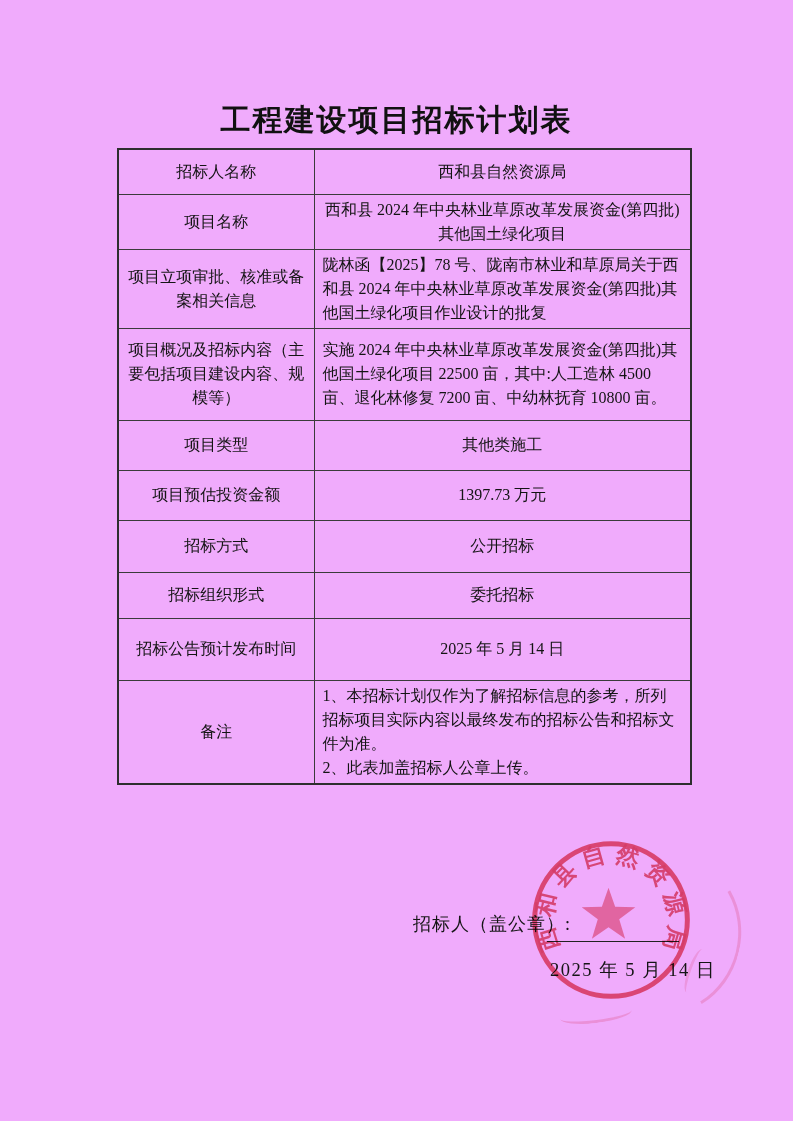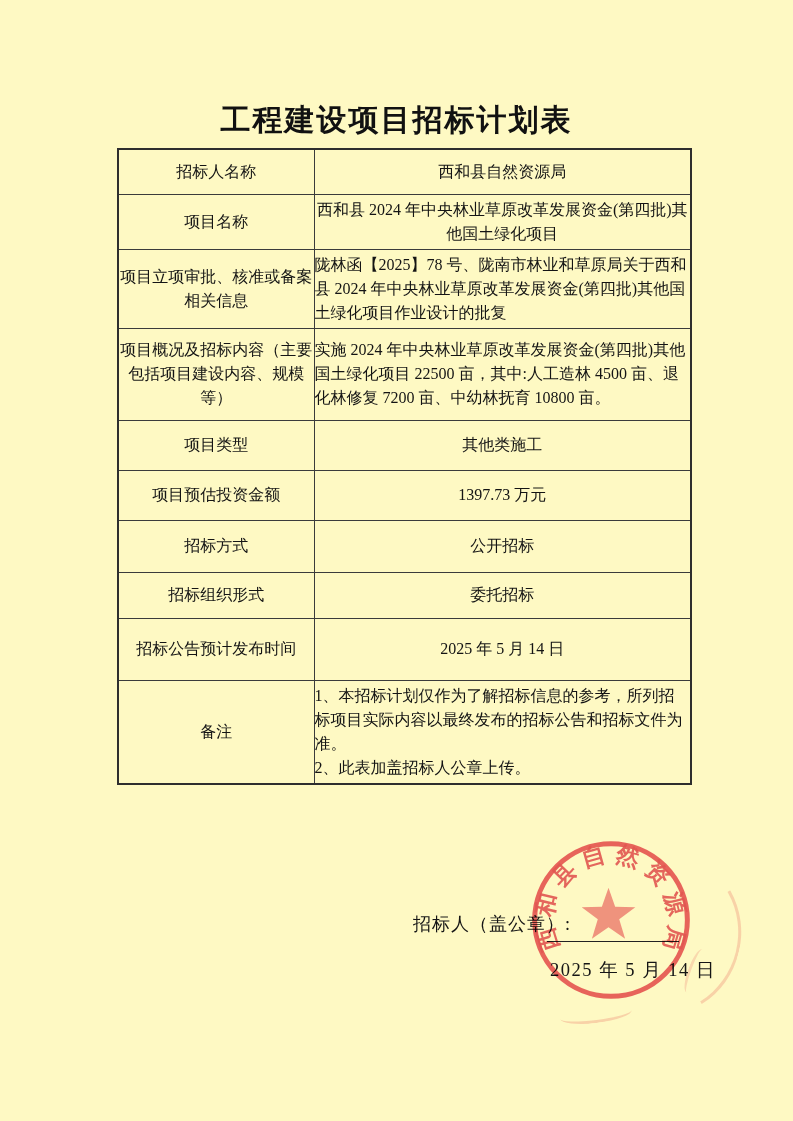--- a/index.html
+++ b/index.html
@@ -4,36 +4,36 @@
 <style>
   html,body{margin:0;padding:0;}
   body{
     width:793px;height:1121px;
     background:#ffffff;
     font-family:"Liberation Serif","DejaVu Serif",serif;
     color:#1a1a1a;
     position:relative;
     overflow:hidden;
   }
-  .page{position:relative;width:793px;height:1121px;background:#fef9c3;}
+  .page{position:relative;width:793px;height:1121px;background:#f0abfc;}
   .doc-title{
     position:absolute;left:0;top:100px;width:100%;
     text-align:center;font-size:30px;font-weight:700;
     letter-spacing:2px;color:#111;
   }
   table.bid-table{
     position:absolute;left:117px;top:148px;width:573px;
     border-collapse:collapse;table-layout:fixed;
     border:2px solid #2e2e2e;
   }
   table.bid-table td{
     border:1.5px solid #3b3b3b;
     font-size:16px;line-height:1.5;
     vertical-align:middle;
-    padding:3px 0;
+    padding:3px 8px;
     white-space:pre-line;
     color:#141414;
   }
   td.lbl{text-align:center;}
   td.val{text-align:center;}
   tr.left td.val{text-align:left;}
   .signer-row{
     position:absolute;left:413px;top:912px;
     font-size:18px;letter-spacing:1px;color:#151515;
   }

